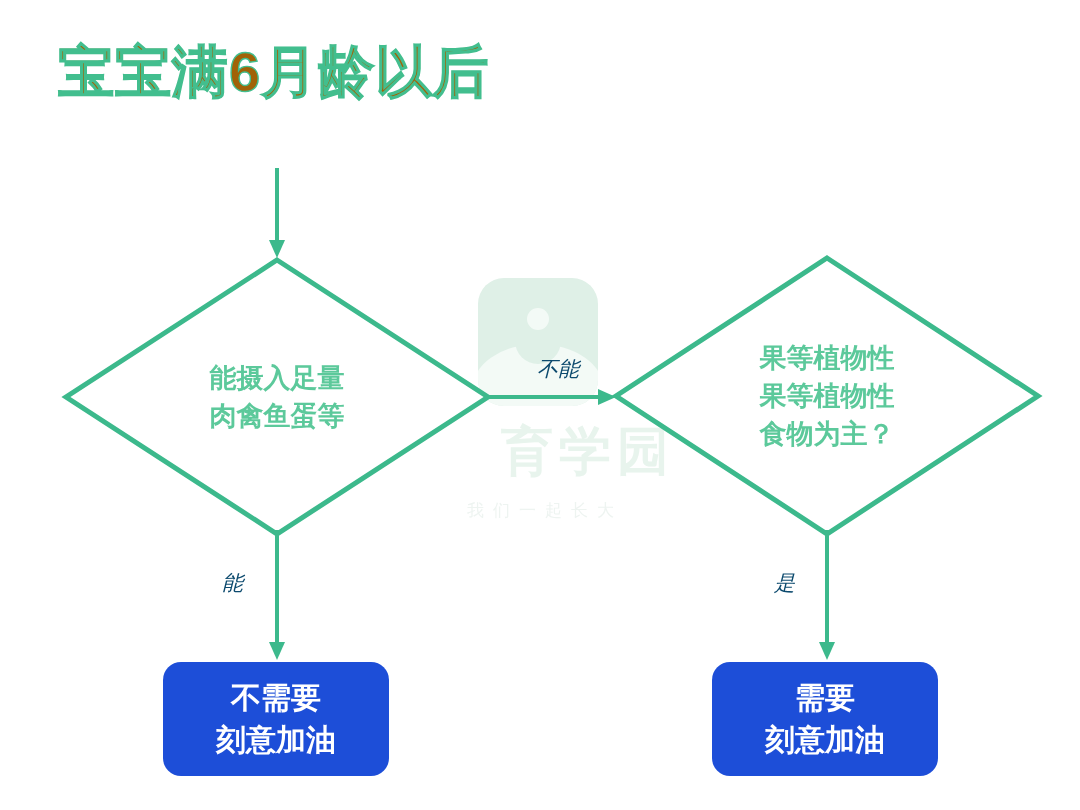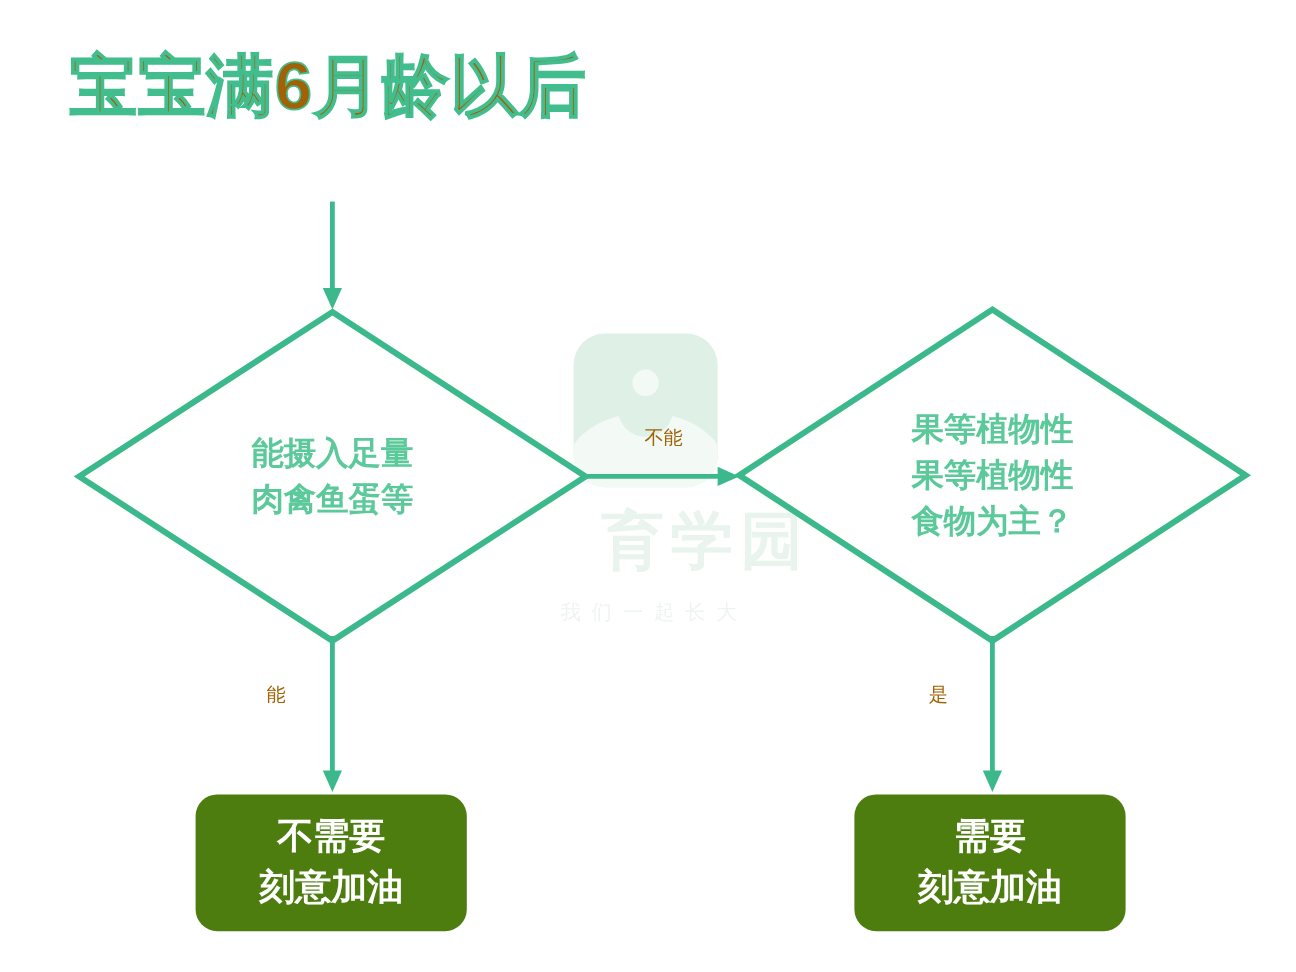--- a/index.html
+++ b/index.html
@@ -142,34 +142,35 @@
   }
   .connector svg { display: block; overflow: visible; }
 
   #arrow-title-to-left   { left: 262px; top: 168px; }
   #arrow-left-to-right   { left: 486px; top: 386px; }
   #arrow-left-to-box     { left: 262px; top: 530px; }
   #arrow-right-to-box    { left: 812px; top: 530px; }
 
   .edge-label {
     position: absolute;
-    color: #a16207;
-    font-size: 16px;
+    color: #0c4a6e;
+    font-size: 21px;
     line-height: 1;
     white-space: nowrap;
+    font-style: italic;
   }
   #label-buneng { left: 537px; top: 358px; }
   #label-neng   { left: 222px; top: 572px; }
   #label-shi    { left: 774px; top: 572px; }
 
   
   .term-box {
     position: absolute;
     border-radius: 18px;
-    background: #4d7c0f;
+    background: #1d4ed8;
     color: #ffffff;
     display: flex;
     flex-direction: column;
     align-items: center;
     justify-content: center;
     font-size: 30px;
     font-weight: bold;
     line-height: 1.4;
     text-align: center;
     white-space: nowrap;

